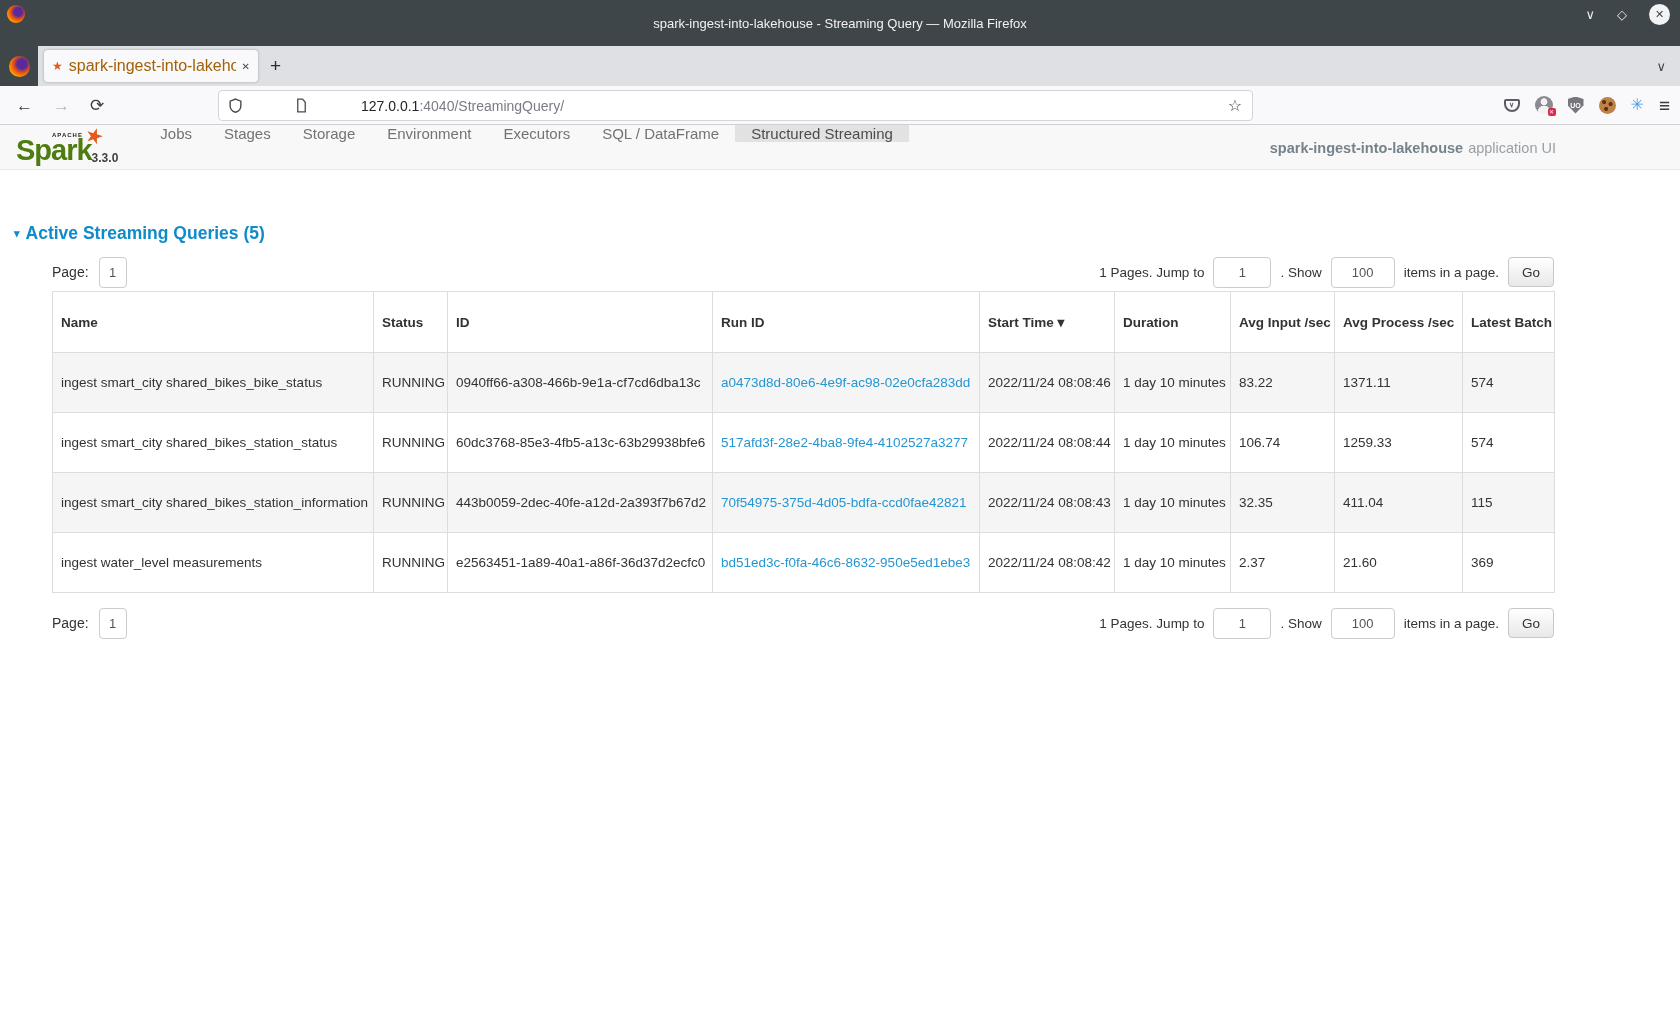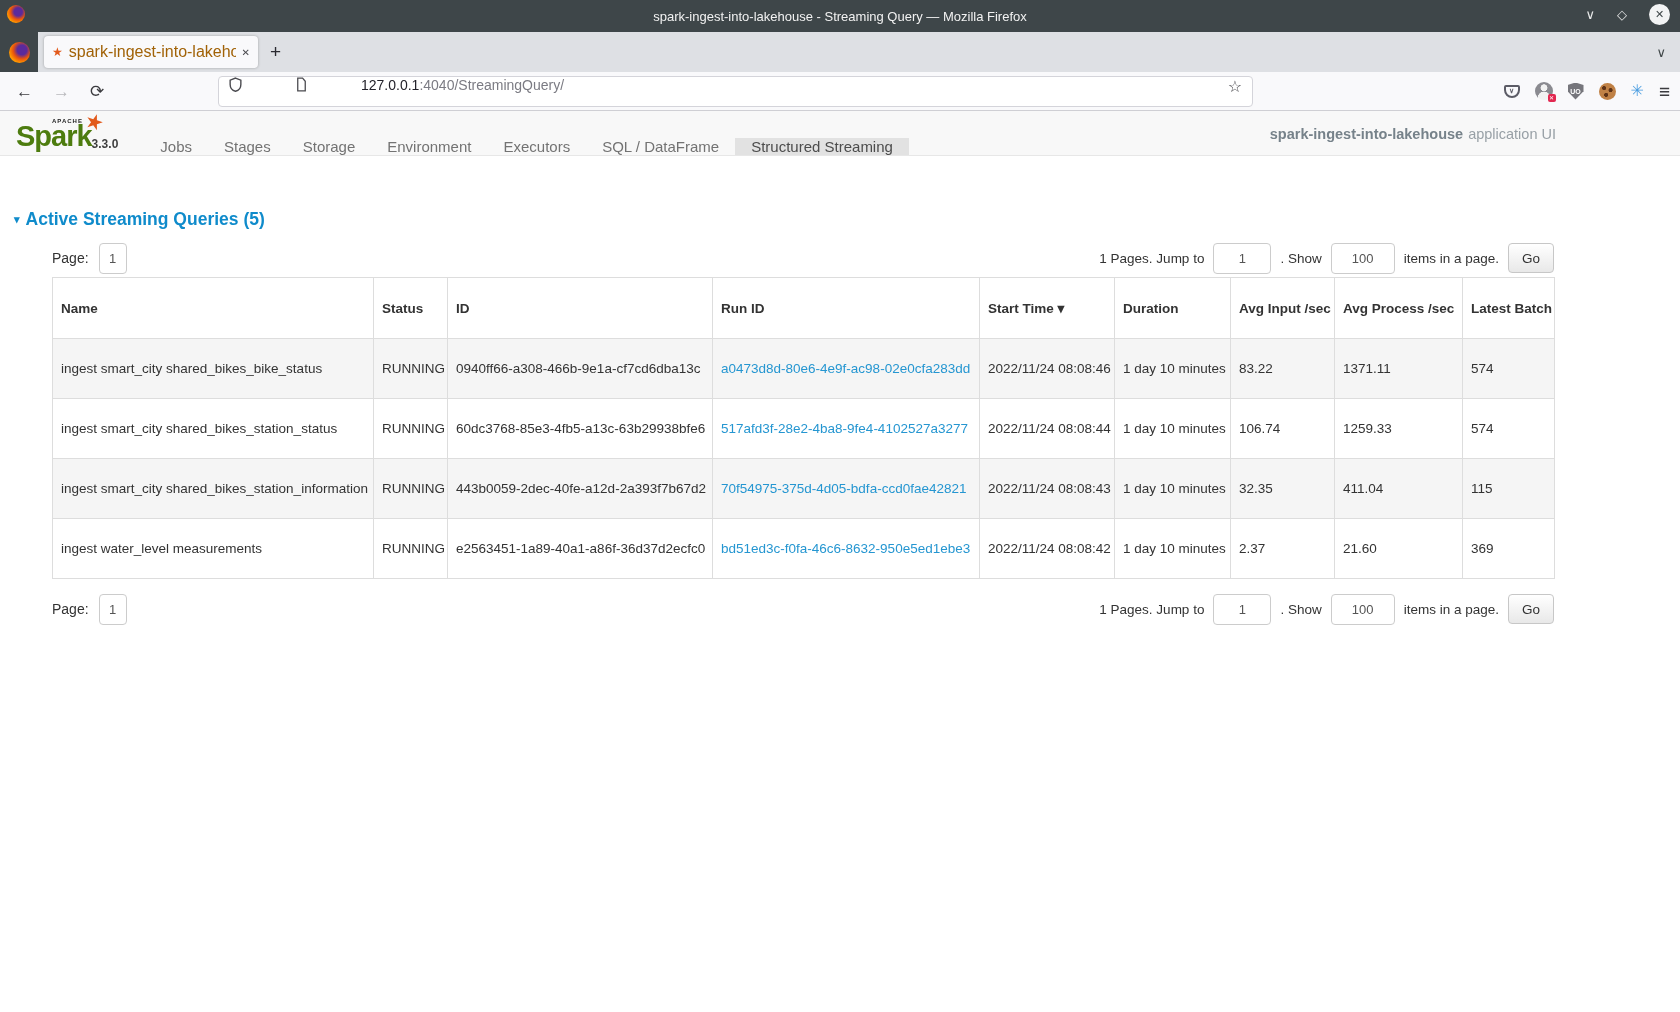--- a/index.html
+++ b/index.html
@@ -1,20 +1,20 @@
 <!DOCTYPE html>
 <html><head>
 <meta charset="utf-8">
 <style>
   * { margin:0; padding:0; box-sizing:border-box; }
   html,body { width:1680px; height:1012px; overflow:hidden; background:#fff;
               font-family:"Liberation Sans", sans-serif; }
 
   
-  .titlebar { height:32px; background:#3e4649; position:relative;
+  .titlebar { height:46px; background:#3e4649; position:relative;
               display:flex; align-items:center; justify-content:center; }
   .titlebar .title { color:#f2f2f2; font-size:13px; }
   .ff-orb { width:18px; height:18px; border-radius:50%; position:absolute; left:7px; top:5px;
             background:radial-gradient(circle at 62% 38%, #5a2a9c 0 26%, #e8530e 48%, #ff9500 70%, #ffcb00 100%); }
   .win-controls { position:absolute; right:10px; top:0; height:28px; display:flex; align-items:center; gap:22px; }
   .win-btn { color:#e9eaea; font-size:13px; line-height:1; cursor:default; }
   .close-btn { width:21px; height:21px; border-radius:50%; background:#f2f3f4; color:#3e4649;
                display:flex; align-items:center; justify-content:center; font-size:11px; }
 
   
@@ -30,21 +30,21 @@
   .newtab { margin-left:12px; color:#2b2b31; font-size:19px; font-weight:400; }
   .tablist-chevron { position:absolute; right:14px; color:#3f4648; font-size:13px; }
 
   
   .toolbar { height:39px; background:#f9f9fb; border-bottom:1px solid #cfcfd4; position:relative;
              display:flex; align-items:center; }
   .nav-btns { display:flex; gap:20px; margin-left:16px; }
   .nav-btn { font-size:17px; color:#3b3b3f; line-height:1; }
   .nav-btn.disabled { color:#b9b9bd; }
   .urlbar { position:absolute; left:218px; top:4px; width:1035px; height:31px; background:#fff;
-            border:1px solid #d4d4da; border-radius:4px; display:flex; align-items:flex-start; padding:0 10px;gap:44px; }
+            border:1px solid #d4d4da; border-radius:4px; display:flex; align-items:center; padding:0 10px;gap:44px; }
   .urlbar svg { flex:none; }
   .url-text { margin-left:9px; font-size:14px; flex:1; white-space:nowrap; overflow:hidden; }
   .url-host { color:#23222a; }
   .url-path { color:#7b7b83; }
   .star { color:#3f3f44; font-size:16px; }
   .toolbar-right { position:absolute; right:10px; display:flex; align-items:center; gap:15px; }
   .pocket { width:16px; height:13px; border:2px solid #5c5c66; border-radius:2px 2px 8px 8px;
             display:flex; align-items:center; justify-content:center; color:#5c5c66; font-size:7px; font-weight:bold; }
   .acct { width:18px; height:18px; border-radius:50%; position:relative;
           background:radial-gradient(circle at 50% 32%, #f2f2f2 0 3.2px, transparent 3.7px),
@@ -63,21 +63,21 @@
 
   
   .sparknav { height:45px; background:#f8f8f8; border-bottom:1px solid #e7e7e7; display:flex;
               align-items:stretch; position:relative; }
   .logo-wrap { display:flex; align-items:flex-end; margin:0 14px 4px 16px; }
   .spark-logo { position:relative; }
   .spark-word { font-size:29px; font-weight:bold; color:#4d7c0f; letter-spacing:-1px; line-height:1; }
   .spark-apache { position:absolute; top:-4px; left:36px; font-size:6px; font-weight:bold; letter-spacing:1px; color:#1c1c1c; }
   .spark-star { position:absolute; top:-12px; right:-12px; color:#e25a1c; font-size:21px; transform:rotate(18deg); }
   .spark-ver { font-size:12px; font-weight:bold; color:#3f3f3f; margin-left:0; }
-  .navtabs { display:flex; align-items:flex-end; margin-left:12px; }
+  .navtabs { display:flex; align-items:flex-start; margin-left:12px; }
   .navtab { display:flex; align-items:center; padding:0 16px; font-size:15px; color:#737373; text-decoration:none; }
   .navtab.active { background:#e2e2e2; color:#4c4c4c; }
   .appname { position:absolute; right:124px; top:0; height:45px; display:flex; align-items:center;
              font-size:14.5px; color:#98a0a6; }
   .appname b { color:#76828a; margin-right:5px; }
 
   
   .content { padding-top:33px; }
   h2.page-title { margin-left:14px; font-size:29px; font-weight:bold; color:#333; }
   .section-head { margin:20px 0 0 14px; display:flex; align-items:center; gap:6px; color:#0f8bcb;

